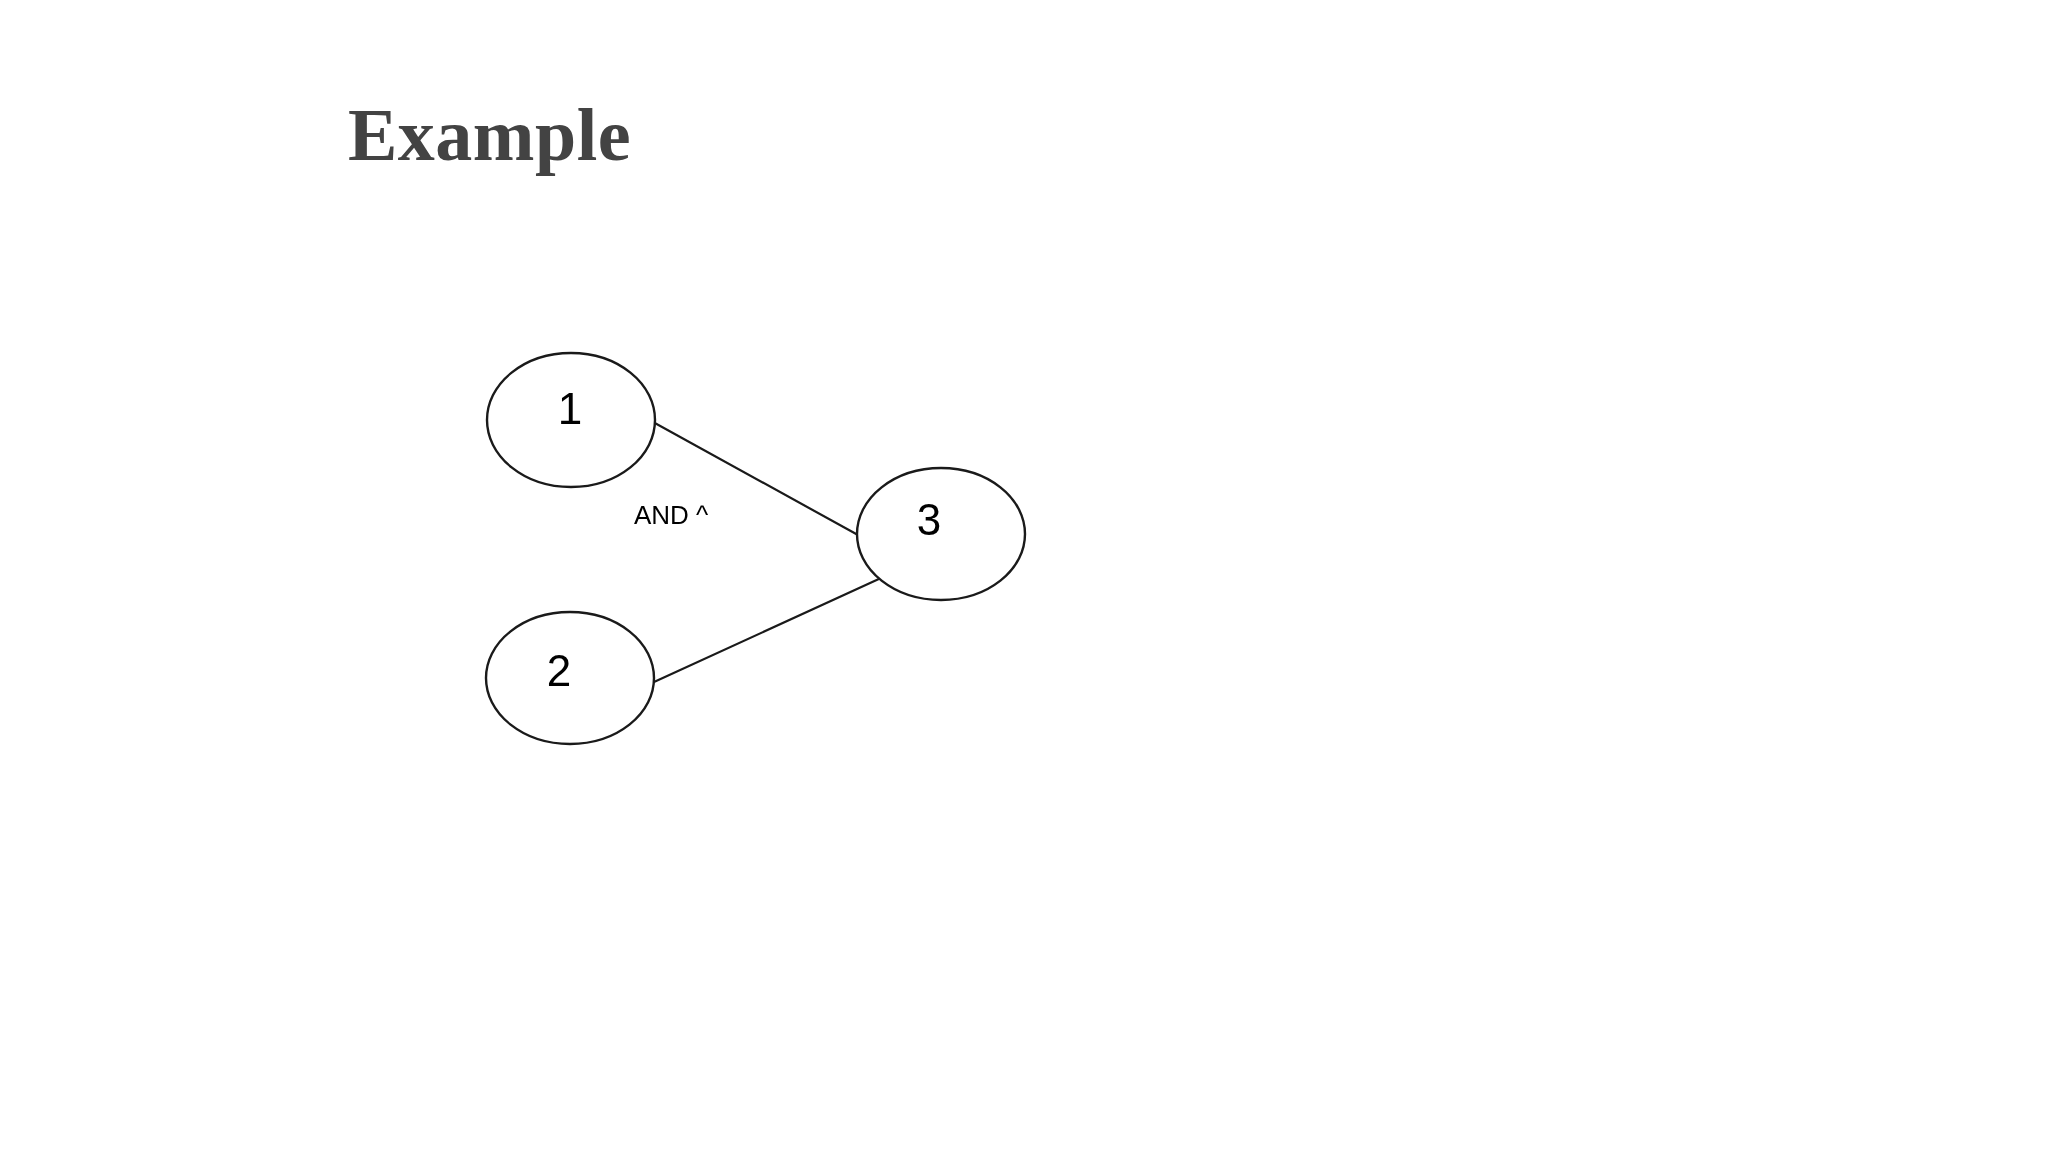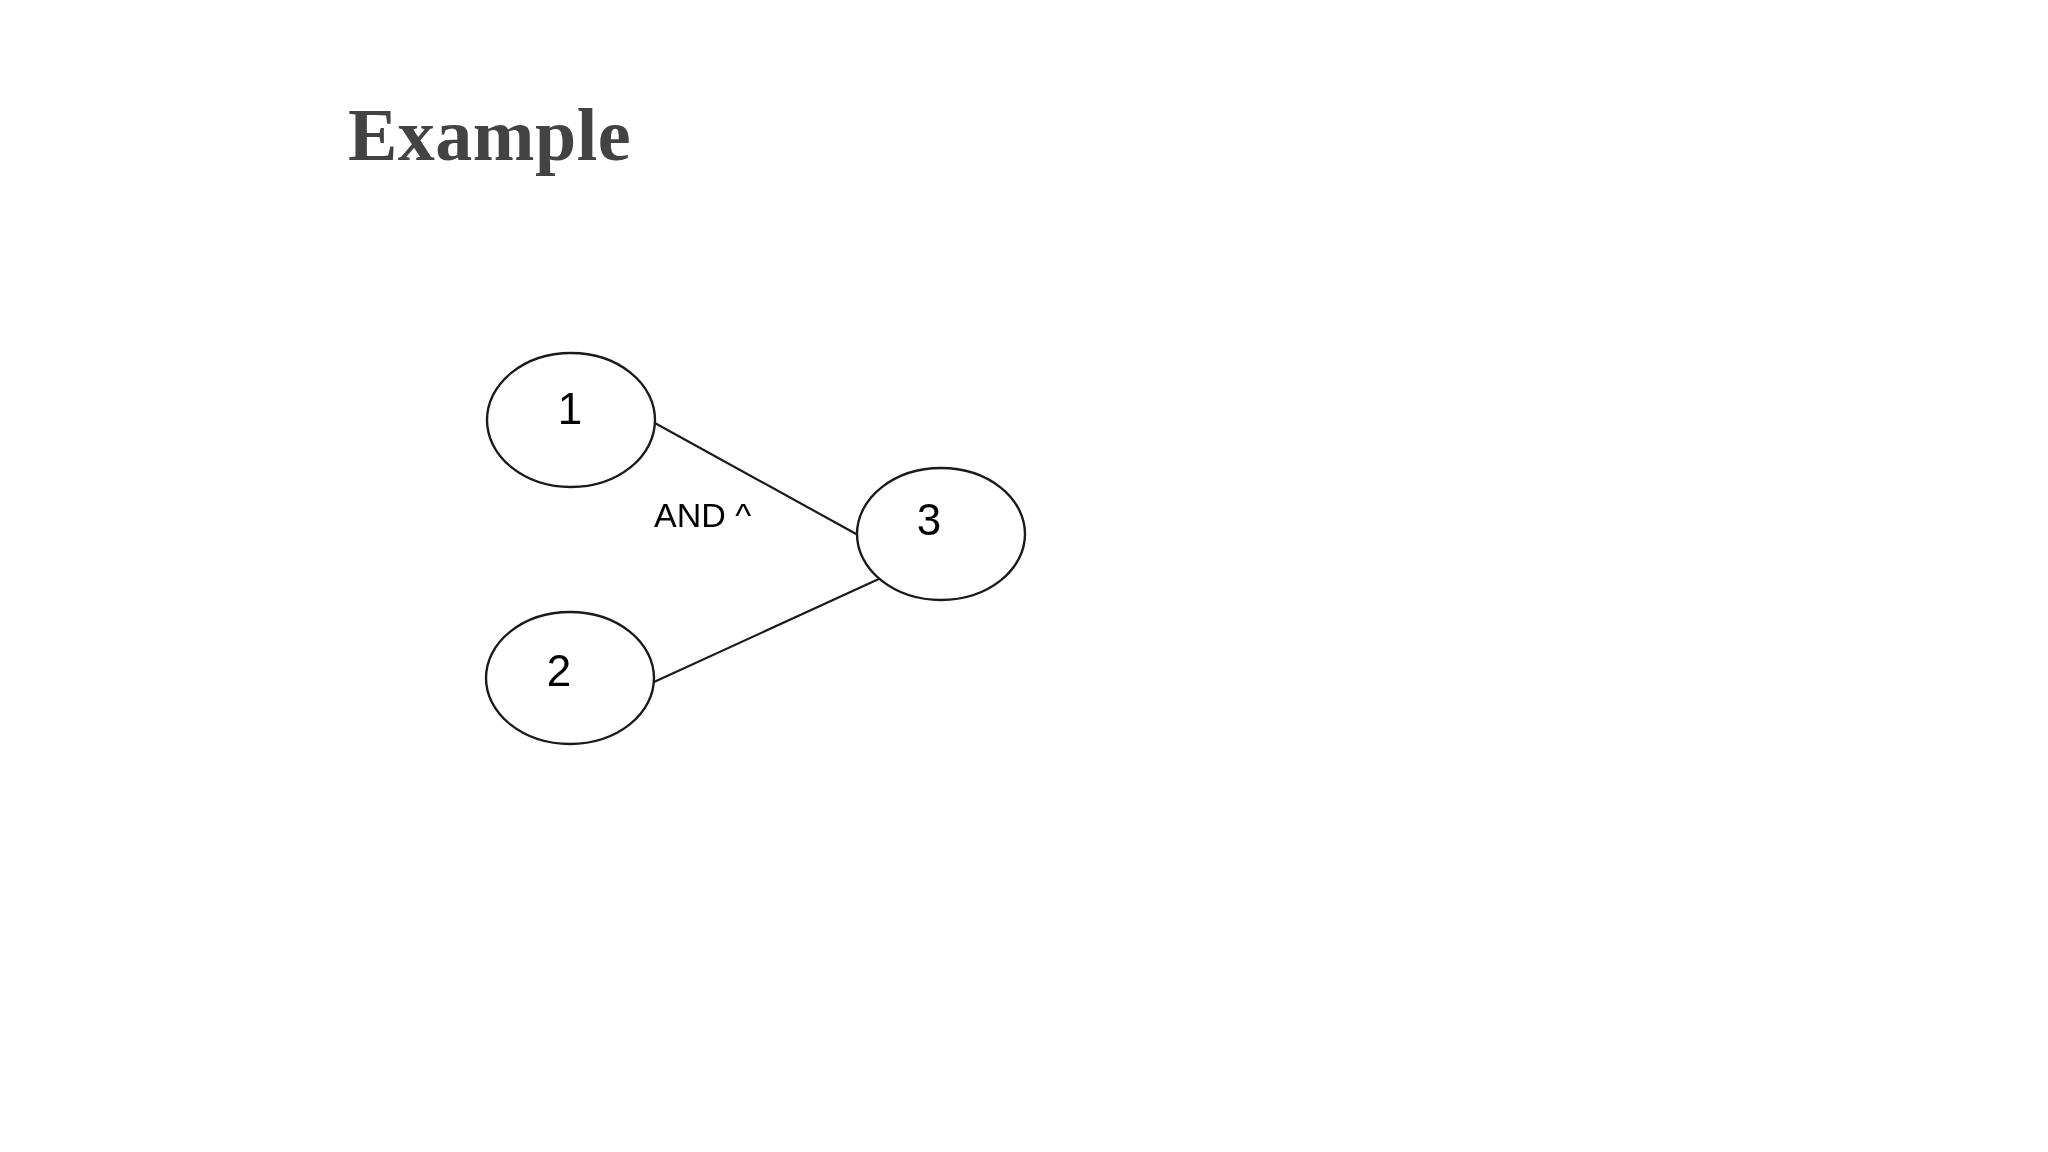--- a/index.html
+++ b/index.html
@@ -67,25 +67,25 @@
 
   .node-ellipse {
     fill: #ffffff;
     stroke: #1a1a1a;
     stroke-width: 2.4;
   }
 
   
   #operator-label {
     position: absolute;
-    left: 654px;
+    left: 634px;
     top: 496px;
     margin: 0;
     font-family: "Liberation Sans", sans-serif;
-    font-size: 34px;
+    font-size: 26px;
     line-height: 38px;
     color: #000000;
     white-space: nowrap;
   }
 
   
   #caption {
     position: absolute;
     left: 387px;
     top: 840px;

